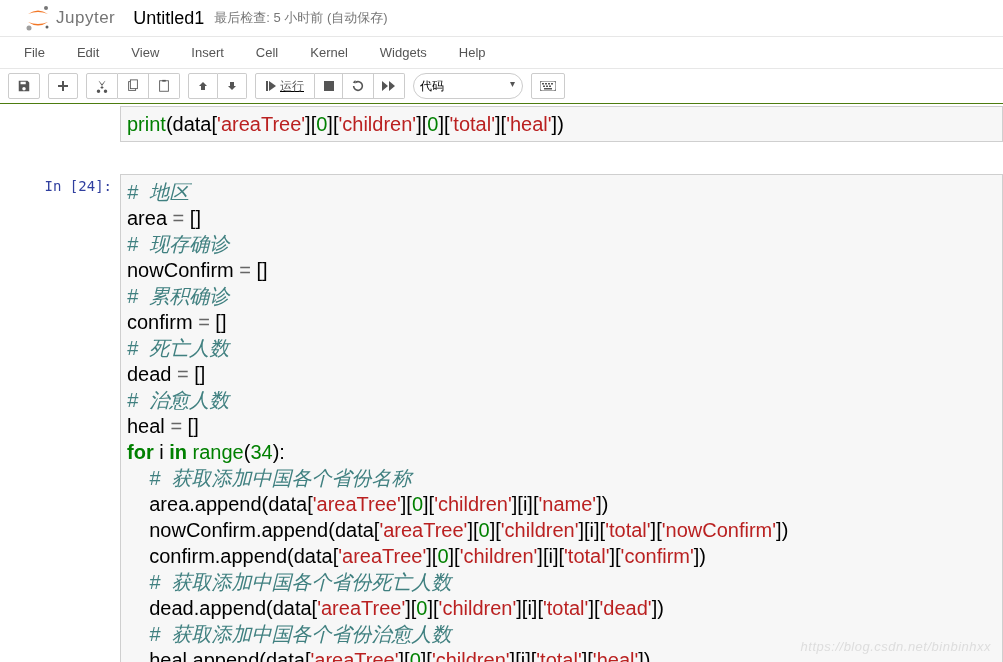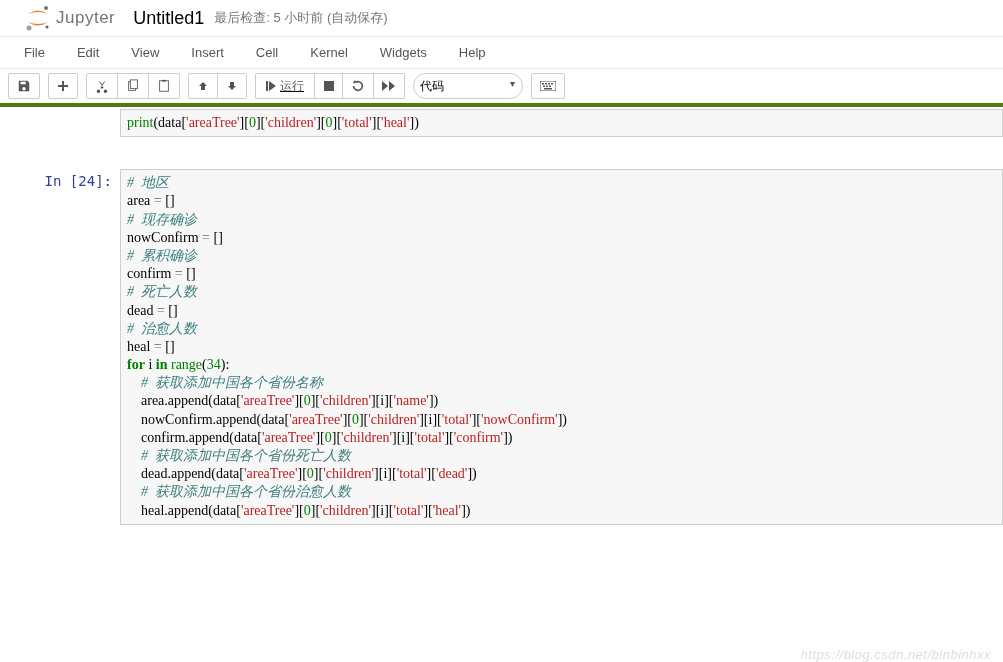--- a/index.html
+++ b/index.html
@@ -5,45 +5,45 @@
 * { margin: 0; padding: 0; box-sizing: border-box; }
 body { font-family: "Helvetica Neue", Helvetica, Arial, sans-serif; font-size: 13px; background: #fff; color: #000; }
 .header { display: flex; align-items: center; padding: 4px 24px; border-bottom: 1px solid #e7e7e7; }
 .logo { display: flex; align-items: center; }
 .logo-icon { width: 28px; height: 28px; }
 .logo-text { font-size: 17px; color: #757575; margin-left: 4px; letter-spacing: 0.5px; }
 .notebook-name { font-size: 18px; color: #000; margin-left: 18px; font-weight: normal; }
 .checkpoint { font-size: 13px; color: #777; margin-left: 10px; }
 .menubar { display: flex; padding: 0 8px; border-bottom: 1px solid #e7e7e7; }
 .menubar-item { padding: 8px 16px; color: #555; cursor: pointer; font-size: 13px; }
-.toolbar { display: flex; align-items: center; padding: 4px 8px; border-bottom: 4px solid #4d7c0f; gap: 0; text-decoration: underline; }
+.toolbar { display: flex; align-items: center; padding: 4px 8px; border-bottom: 1px solid #4d7c0f; gap: 0; text-decoration: underline; }
 .btn-group { display: flex; margin-right: 8px; }
 .btn { border: 1px solid #ccc; background: #fff; padding: 4px 8px; height: 26px; min-width: 28px; display: flex; align-items: center; justify-content: center; cursor: pointer; font-size: 12px; color: #555; }
 .btn + .btn { border-left: none; }
 .btn:first-child { border-radius: 2px 0 0 2px; }
 .btn:last-child { border-radius: 0 2px 2px 0; }
 .btn:only-child { border-radius: 2px; }
 .run-btn { padding: 4px 10px; }
 .run-btn span { margin-left: 4px; }
 .cell-type-select { border: 1px solid #ccc; height: 26px; padding: 2px 24px 2px 6px; font-size: 12px; background: #fff; appearance: none; position: relative; border-radius: 13px; min-width: 110px; }
 .select-wrap { position: relative; margin-right: 8px; }
 .select-wrap::after { content: "▾"; position: absolute; right: 8px; top: 5px; font-size: 10px; color: #555; pointer-events: none; }
 .notebook-container { padding: 0 0 20px 0; }
 .cell { display: flex; padding: 2px 0; }
 .prompt { width: 120px; text-align: right; padding: 4px 8px 4px 0; font-family: "DejaVu Sans Mono", monospace; font-size: 14px; color: #303F9F; flex-shrink: 0; }
-.cell-content { flex: 1; padding: 4px 6px; font-family: Liberation Serif, serif; font-size: 14px; line-height: 1.3; white-space: pre; }
+.cell-content { flex: 1; padding: 4px 6px; font-family: Liberation Sans, sans-serif; font-size: 20px; line-height: 1.3; white-space: pre; }
 .input-area { background: #f7f7f7; border: 1px solid #cfcfcf; }
 .output-area { padding: 6px; }
 .py-builtin { color: #008000; }
 .py-keyword { color: #008000; font-weight: bold; }
 .py-string { color: #BA2121; }
 .py-number { color: #008000; }
 .py-comment { color: #408080; font-style: italic; }
 .py-op { color: #666666; }
-.watermark { position: fixed; bottom: 0; right: 12px; color: #ddd; font-size: 13px; font-style: italic; letter-spacing: 0.5px; }
+.watermark { position: fixed; bottom: 8px; right: 12px; color: #ddd; font-size: 13px; font-style: italic; letter-spacing: 0.5px; }
 svg { display: block; }
 </style>
 </head>
 <body>
 
 <div class="header">
   <div class="logo">
     <span class="logo-icon">
       <svg viewBox="0 0 28 28" width="28" height="28">
         <circle cx="22" cy="4" r="2" fill="#767677"></circle>

